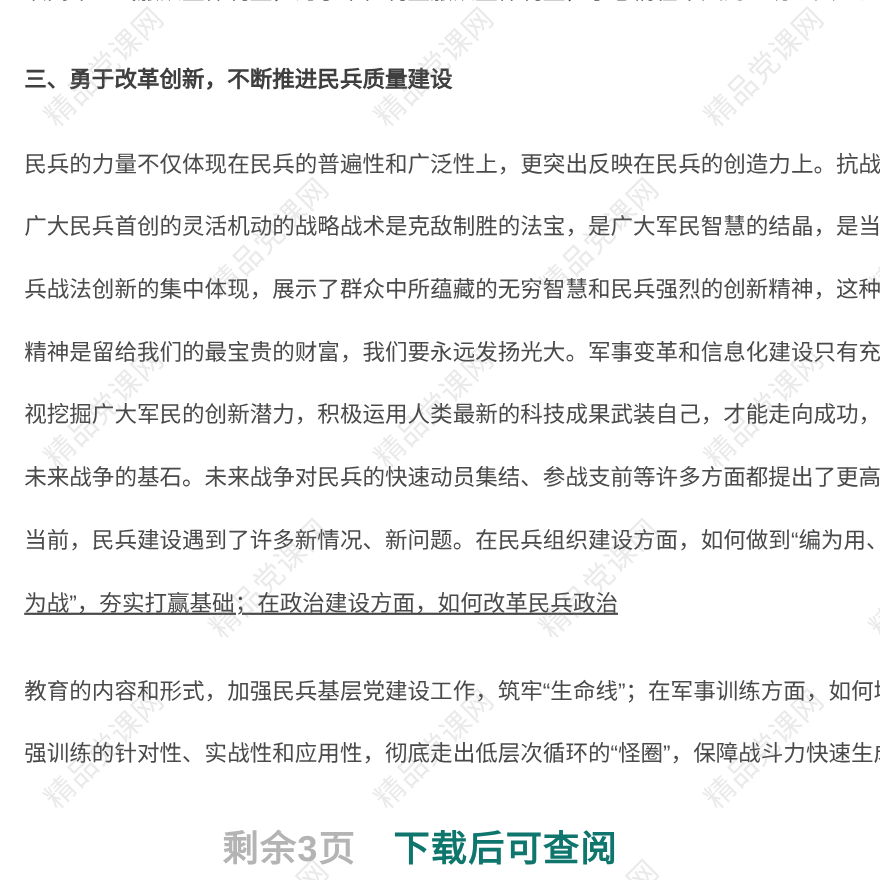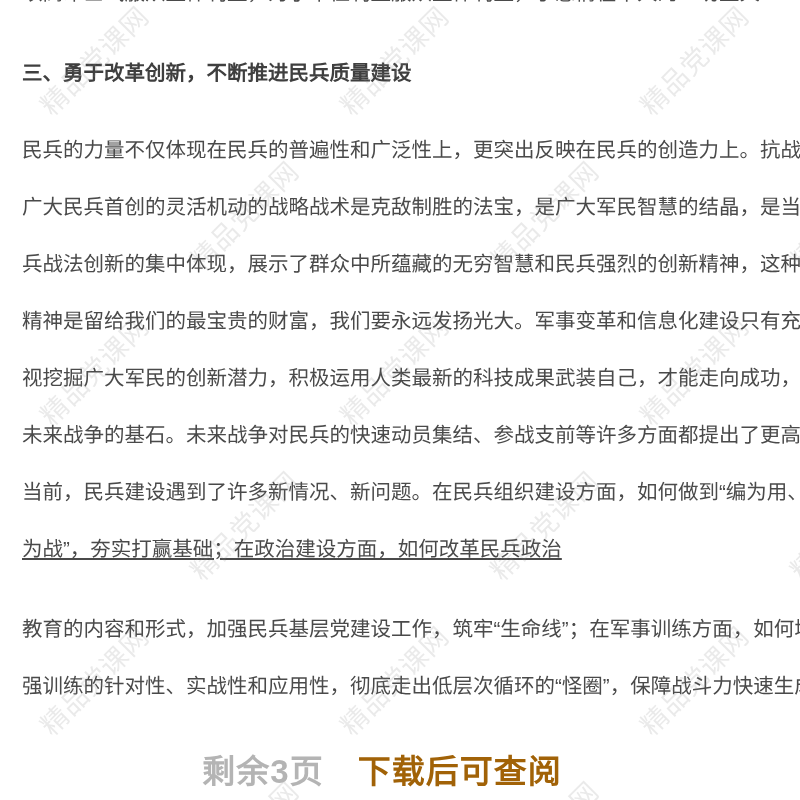--- a/index.html
+++ b/index.html
@@ -143,16 +143,16 @@
       <div class="text-line" style="top: 363px;">视挖掘广大军民的创新潜力，积极运用人类最新的科技成果武装自己，才能走向成功，筑牢</div>
       <div class="text-line" style="top: 420px;">未来战争的基石。未来战争对民兵的快速动员集结、参战支前等许多方面都提出了更高要求。</div>
       <div class="text-line" style="top: 477px;">当前，民兵建设遇到了许多新情况、新问题。在民兵组织建设方面，如何做到“编为用、建</div>
       <div class="text-line" style="top: 534px; text-decoration: underline;">为战”，夯实打赢基础；在政治建设方面，如何改革民兵政治</div>
       <div class="text-line" style="top: 614px;">教育的内容和形式，加强民兵基层党建设工作，筑牢“生命线”；在军事训练方面，如何增</div>
       <div class="text-line" style="top: 671px;">强训练的针对性、实战性和应用性，彻底走出低层次循环的“怪圈”，保障战斗力快速生成，</div>
     </div>
 
   <div id="footer">
     <span class="footer-text" style="color: rgb(180, 180, 180);">剩余3页</span>
-    <span class="footer-text" style="color: #a16207;">下载后可查阅</span>
+    <span class="footer-text" style="color: #0f766e;">下载后可查阅</span>
   </div>
 
 </div>
 
 </body></html>

